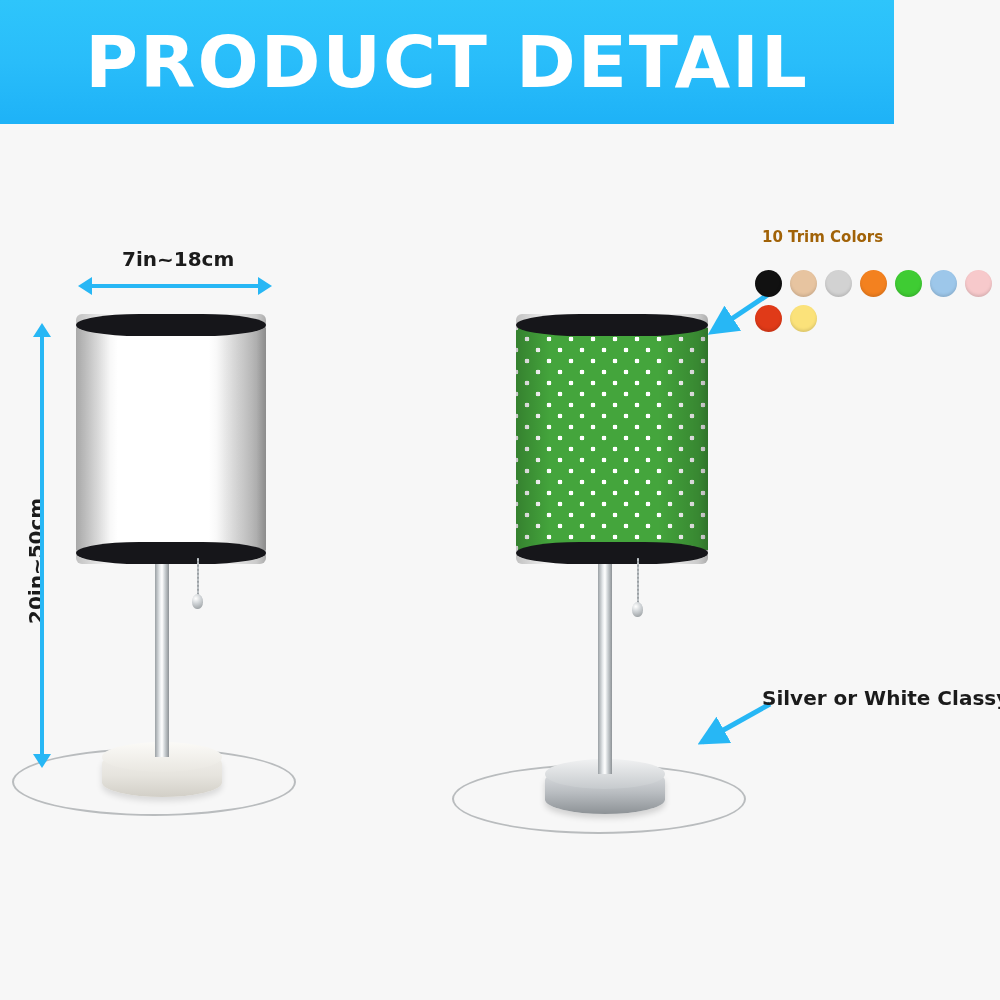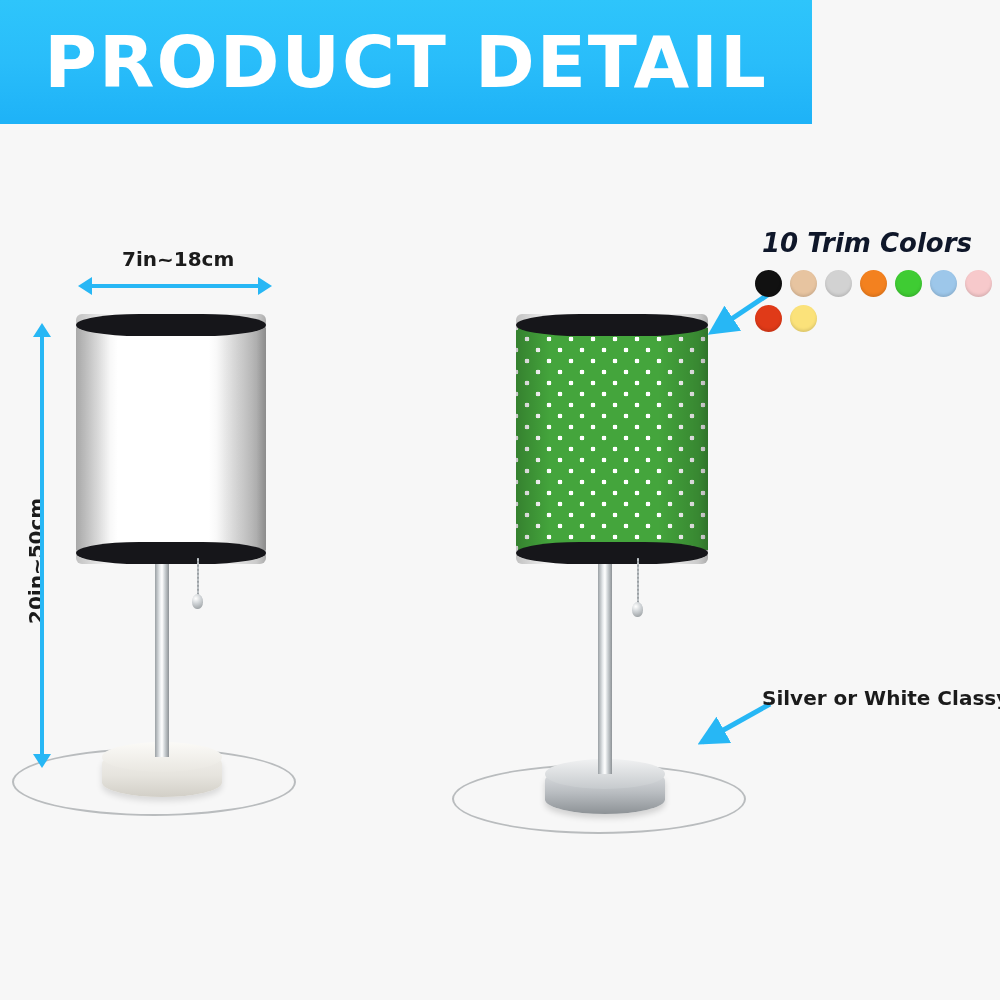--- a/index.html
+++ b/index.html
@@ -12,21 +12,21 @@
     background: #f7f7f7;
     font-family: "Liberation Sans", sans-serif;
     overflow: hidden;
     position: relative;
   }
 
   
   .banner {
     position: absolute;
     left: 0; top: 0;
-    width: 812px;
+    width: 894px;
     height: 124px;
     background: linear-gradient(180deg, #2ec5fb 0%, #29bdfa 50%, #1eb2f7 100%);
     display: flex;
     align-items: center;
     justify-content: center;
   }
   .banner-title {
     color: #ffffff;
     font-size: 72px;
     font-weight: bold;
@@ -177,26 +177,25 @@
     border-right: 9px solid transparent;
     border-top: 14px solid #27b7f5;
   }
 
   
   .pointer-svg { position: absolute; }
 
   
   .swatch-title {
     position: absolute;
-    font-size: 26px;
+    font-size: 15px;
     font-weight: bold;
-    color: #0f172a;
+    color: #a16207;
     white-space: nowrap;
     font-family: "DejaVu Sans", sans-serif;
-    font-style: italic;
   }
   .swatches {
     position: absolute;
     display: flex;
     flex-wrap: wrap;
     width: 240px;
     gap: 8px;
   }
   .swatch {
     width: 27px;

